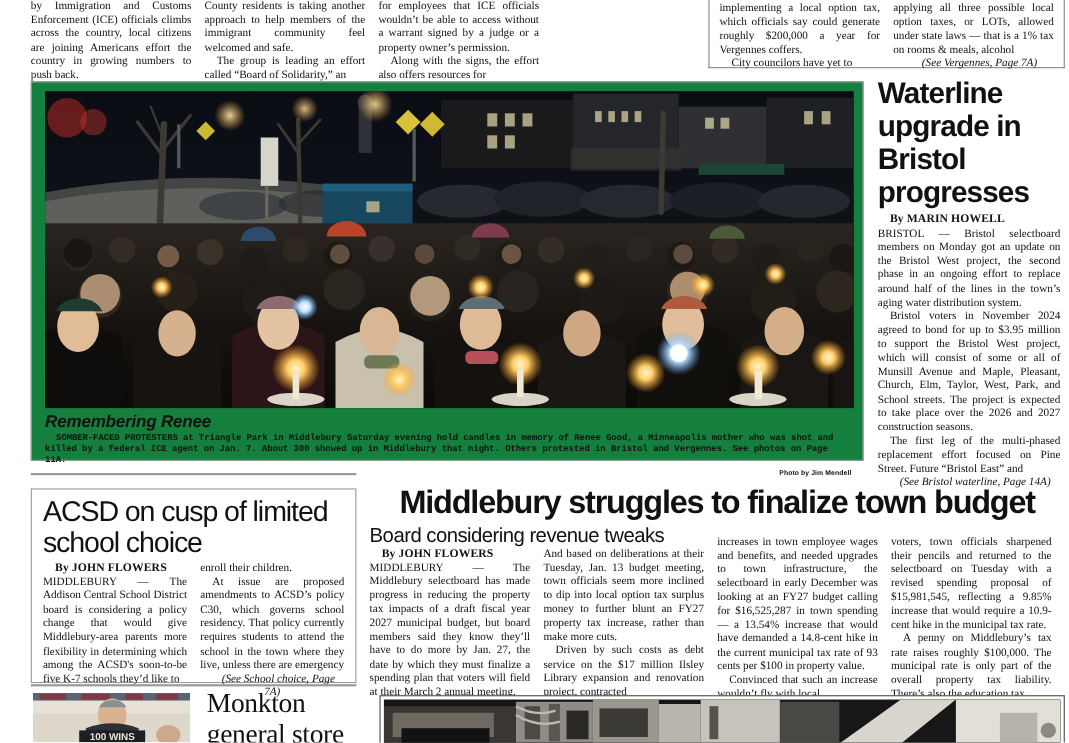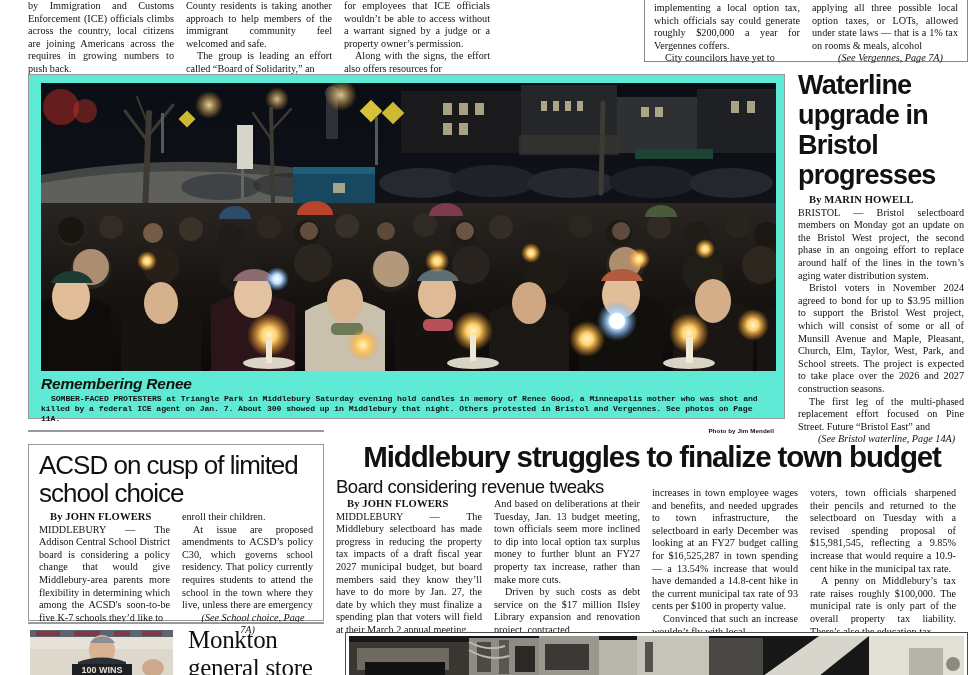--- a/index.html
+++ b/index.html
@@ -65,21 +65,21 @@
     box-sizing: border-box;
   }
 
   
   #photo-block {
     position: absolute;
     left: 28px; top: 74px;
     width: 757px; height: 345px;
     border: 1.5px solid #999;
     box-sizing: border-box;
-    background: #5eead4;
+    background: #15803d;
     padding: 8px 10px 4px 12px;
   }
   #main-photo {
     position: relative;
     width: 735px;
     height: 288px;
     overflow: hidden;
     background: #0a0c12;
   }
   #main-photo svg { display: block; }
@@ -217,21 +217,21 @@
   }
 </style>
 </head>
 <body>
 
 <div class="page">
 
   <div id="top-band">
 
     <div class="tc col" style="left:28px; width:146px;">
-      <p class="noind">by Immigration and Customs Enforcement (ICE) officials climbs across the country, local citizens are joining Americans across the requires in growing numbers to push back.</p>
+      <p class="noind">by Immigration and Customs Enforcement (ICE) officials climbs across the country, local citizens are joining Americans effort the country in growing numbers to push back.</p>
     </div>
 
     <div class="tc col" style="left:186px; width:146px;">
       <p class="noind">County residents is taking another approach to help members of the immigrant community feel welcomed and safe.</p>
       <p>The group is leading an effort called “Board of Solidarity,” an</p>
     </div>
 
     <div class="tc col" style="left:344px; width:146px;">
       <p class="noind">for employees that ICE officials wouldn’t be able to access without a warrant signed by a judge or a property owner’s permission.</p>
       <p>Along with the signs, the effort also offers resources for</p>

